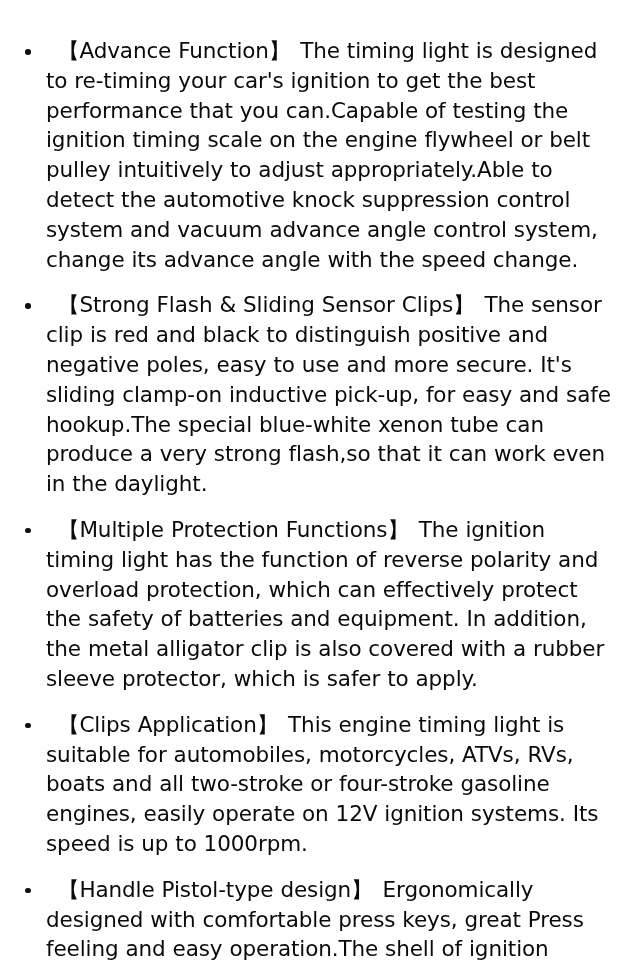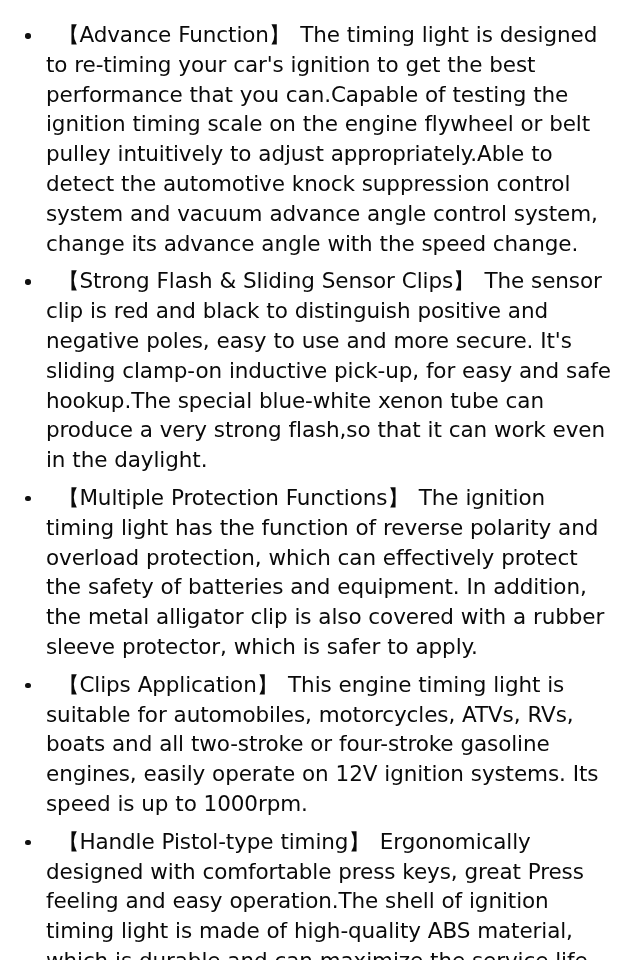--- a/index.html
+++ b/index.html
@@ -26,21 +26,21 @@
     overflow: hidden;
   }
   ul.feature-list {
     list-style: none;
     margin: 0;
     padding: 0;
   }
   ul.feature-list > li {
     position: relative;
     padding-left: 36px;
-    margin: 0 0 8px 0;
+    margin: 16px 0 8px 0;
     font-size: 21.5px;
     line-height: 29.8px;
     letter-spacing: -0.1px;
     word-spacing: 0.2px;
   }
   ul.feature-list > li::before {
     content: "";
     position: absolute;
     left: 15px;
     top: 13px;
@@ -82,17 +82,17 @@
 
     <li>
       <span class="bullet-text"><span class="indent"></span><span class="lead">【Multiple Protection Functions】</span><span class="gap"></span><span>The ignition timing light has the function of reverse polarity and overload protection, which can effectively protect the safety of batteries and equipment. In addition, the metal alligator clip is also covered with a rubber sleeve protector, which is safer to apply.</span></span>
     </li>
 
     <li>
       <span class="bullet-text"><span class="indent"></span><span class="lead">【Clips Application】</span><span class="gap"></span><span>This engine timing light is suitable for automobiles, motorcycles, ATVs, RVs, boats and all two-stroke or four-stroke gasoline engines, easily operate on 12V ignition systems. Its speed is up to 1000rpm.</span></span>
     </li>
 
     <li>
-      <span class="bullet-text"><span class="indent"></span><span class="lead">【Handle Pistol-type timing】</span><span class="gap"></span><span>Ergonomically designed with comfortable press keys, great Press feeling and easy operation.The shell of ignition timing light is made of high-quality ABS material, which is durable and can maximize the service life.</span></span>
+      <span class="bullet-text"><span class="indent"></span><span class="lead">【Handle Pistol-type design】</span><span class="gap"></span><span>Ergonomically designed with comfortable press keys, great Press feeling and easy operation.The shell of ignition timing light is made of high-quality ABS material, which is durable and can maximize the service life.</span></span>
     </li>
 
   </ul>
 </div>
 
 </body></html>

